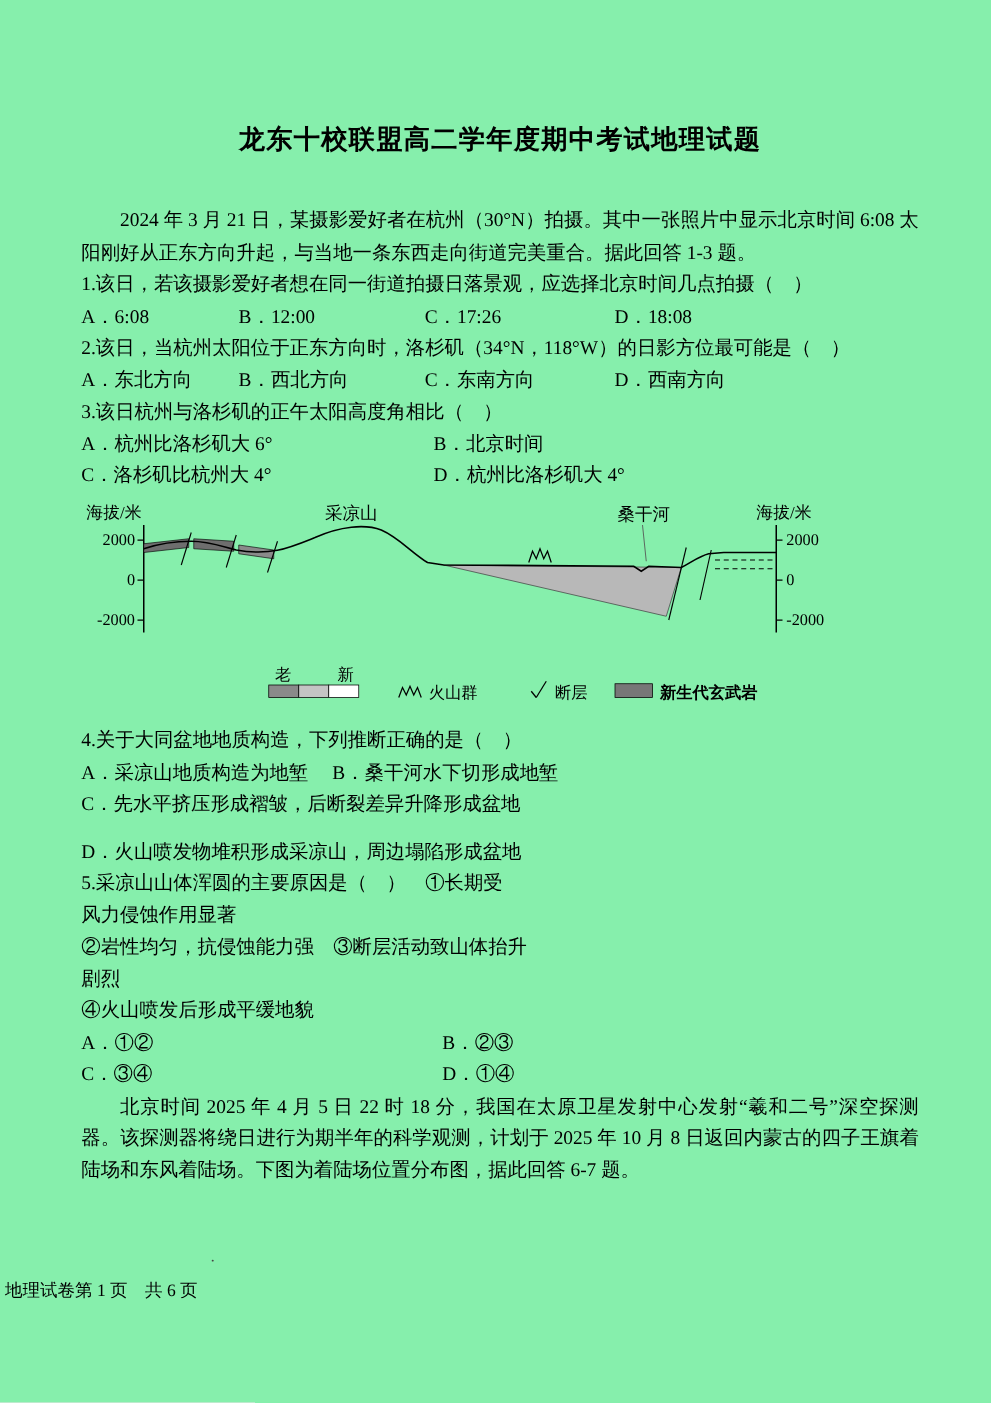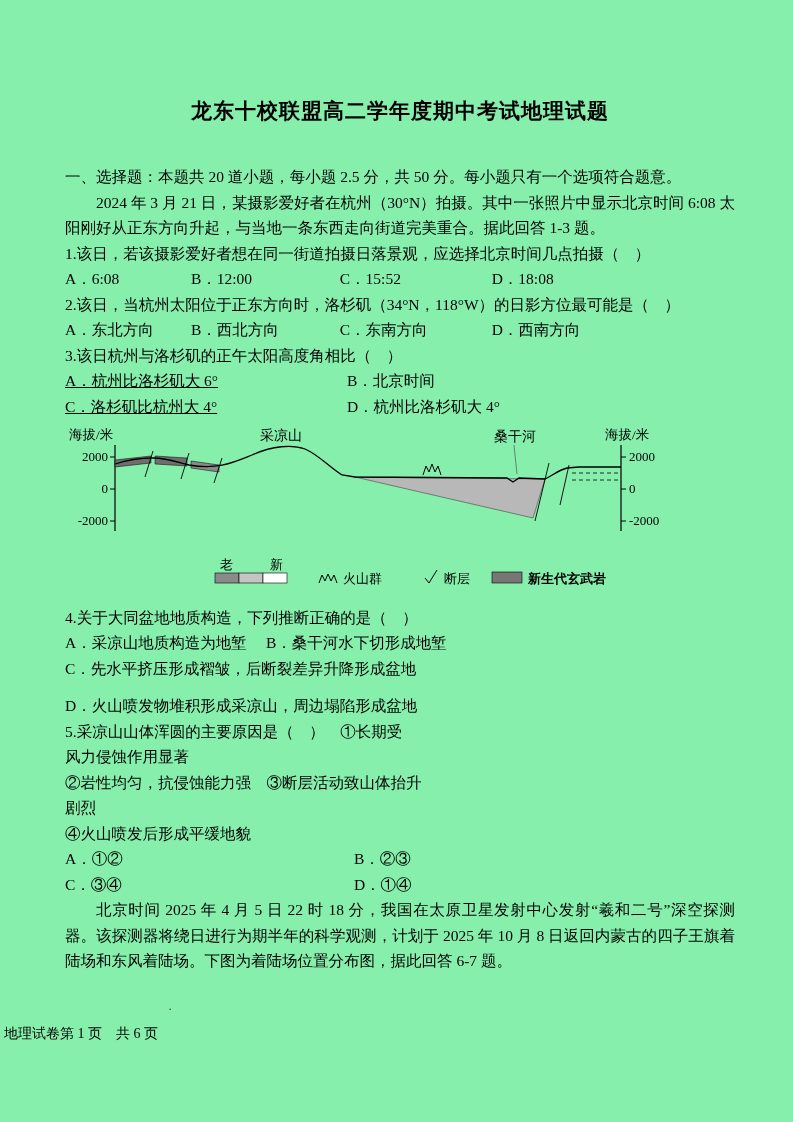--- a/index.html
+++ b/index.html
@@ -14,49 +14,48 @@
     text-align:center;font-size:21px;font-weight:bold;
     line-height:30px;margin:0 0 38px 0;letter-spacing:1px;
   }
   p{margin:0;text-align:justify;}
   .indent{text-indent:2em;}
   .opts{white-space:nowrap;}
   .opt{display:inline-block;}
   .o1{width:122px;}
   .o2{width:145px;}
   .o3{width:148px;}
-  .half{width:278px;text-decoration:underline;}
+  .half{width:278px;}
   .o4a{width:197px;}
   .o5{width:285px;}
   .gap-before{margin-top:12px;}
   .diagram-wrap{margin:6px 0 4px 2px;}
   .footer{
     position:absolute;left:4px;top:1024px;width:100%;
     text-align:left;font-size:14px;line-height:20px;
   }
   .stray{position:absolute;left:168px;top:996px;font-size:13px;color:#444;}
   svg text{font-family:"Liberation Serif","DejaVu Serif",serif;}
 </style>
 </head>
 <body>
 
 <div class="page">
   <div class="content">
 
     <h1 class="title">龙东十校联盟高二学年度期中考试地理试题</h1>
 
-    <p>一、选择题：本题共 20 道小题，每小题 2.5 分，共 50 分。每小题只有一个选项符合题意。</p>
 
     <p class="indent">2024 年 3 月 21 日，某摄影爱好者在杭州（30°N）拍摄。其中一张照片中显示北京时间 6:08 太阳刚好从正东方向升起，与当地一条东西走向街道完美重合。据此回答 1-3 题。</p>
 
     <p>1.该日，若该摄影爱好者想在同一街道拍摄日落景观，应选择北京时间几点拍摄（　）</p>
     <p class="opts">
       <span class="opt o1">A．6:08</span>
       <span class="opt o2">B．12:00</span>
-      <span class="opt o3">C．15:52</span>
+      <span class="opt o3">C．17:26</span>
       <span class="opt">D．18:08</span>
     </p>
 
     <p>2.该日，当杭州太阳位于正东方向时，洛杉矶（34°N，118°W）的日影方位最可能是（　）</p>
     <p class="opts">
       <span class="opt o1">A．东北方向</span>
       <span class="opt o2">B．西北方向</span>
       <span class="opt o3">C．东南方向</span>
       <span class="opt">D．西南方向</span>
     </p>

